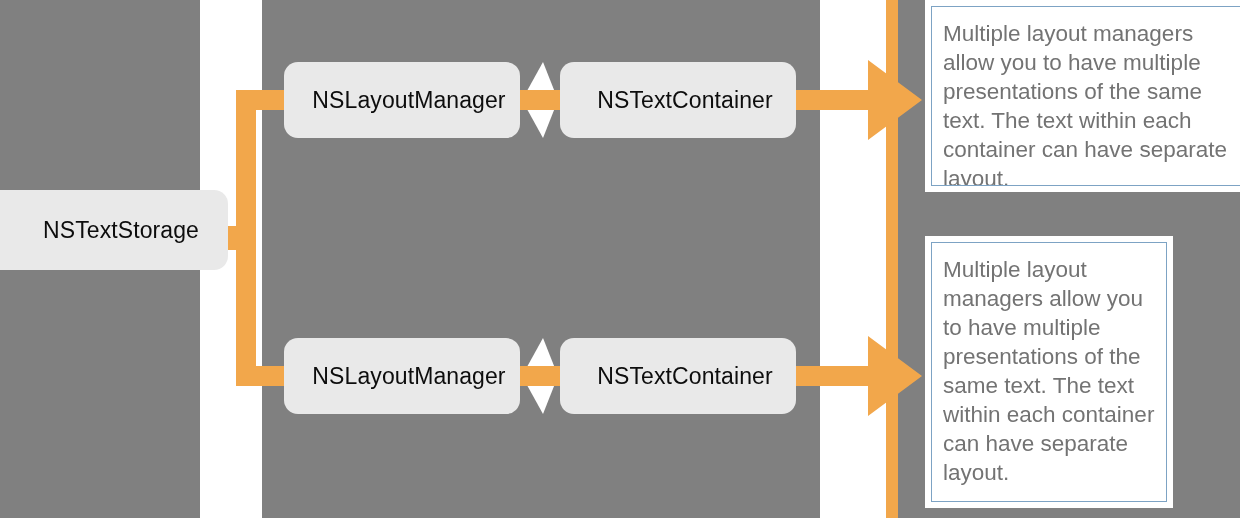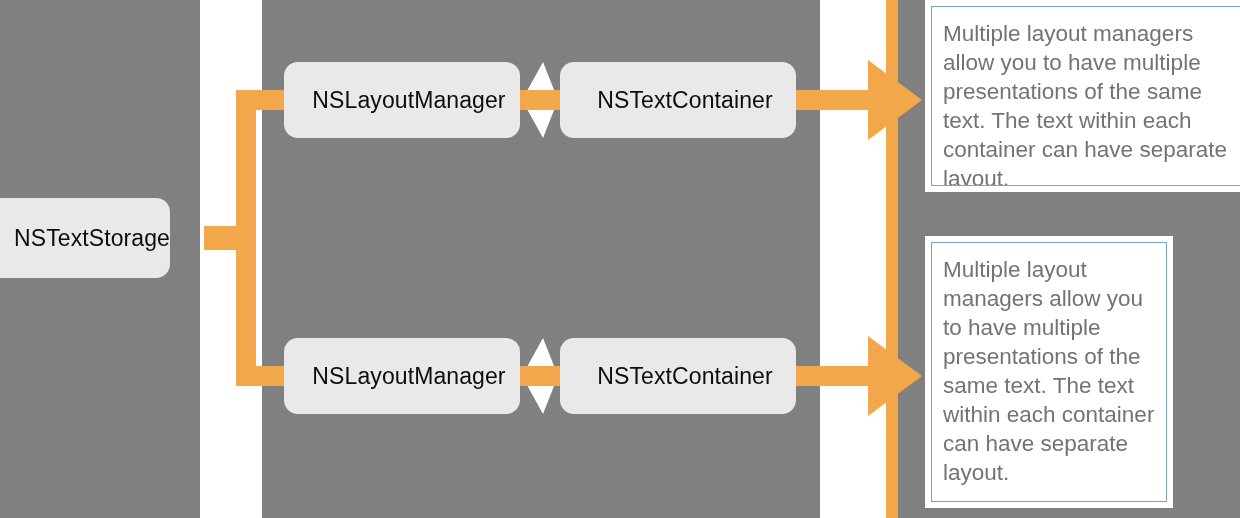--- a/index.html
+++ b/index.html
@@ -34,22 +34,22 @@
   .node-label {
     font-family: "Liberation Sans", sans-serif;
     font-size: 23px;
     color: #0d0d0d;
     line-height: 1;
     white-space: nowrap;
     letter-spacing: 0.1px;
   }
   #node-storage {
     left: 0px;
-    top: 198px;
-    width: 170px;
+    top: 190px;
+    width: 228px;
     height: 80px;
     border-radius: 0 14px 14px 0;
   }
   #node-lm-top {
     left: 284px;
     top: 62px;
     width: 236px;
     height: 76px;
   }
   #node-tc-top {

